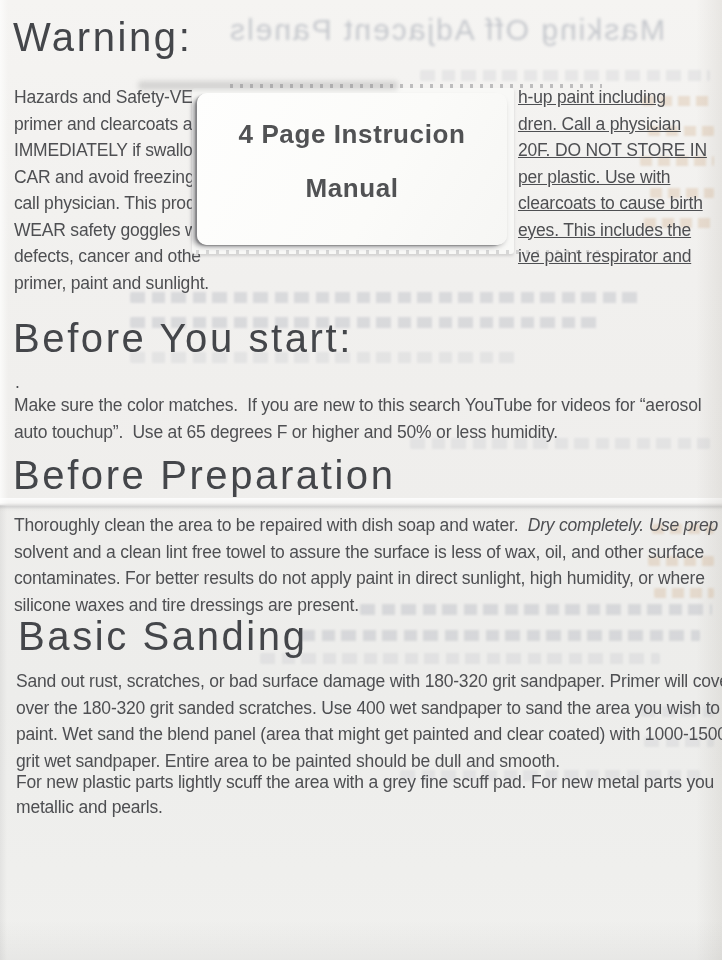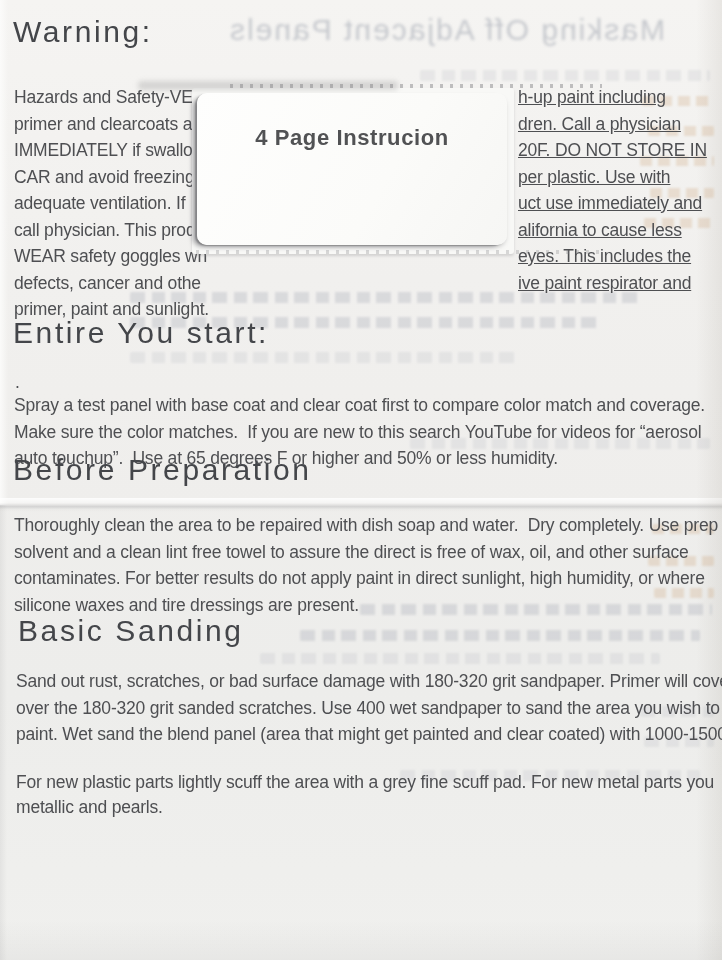--- a/index.html
+++ b/index.html
@@ -28,44 +28,44 @@
     transform:scaleX(-1);font-size:30px;letter-spacing:2px;font-weight:400;
     color:rgba(152,158,170,.50);filter:blur(1.4px);white-space:pre;
   }
   .ghost{position:absolute;height:11px;z-index:1;border-radius:2px;filter:blur(1.3px);
     background:repeating-linear-gradient(90deg,rgba(150,156,170,.26) 0 15px,rgba(150,156,170,0) 15px 22px,rgba(150,156,170,.26) 22px 35px,rgba(150,156,170,0) 35px 41px);}
   .ghost.faint{opacity:.55;}
   .ghostw{position:absolute;height:10px;z-index:1;border-radius:2px;filter:blur(1.2px);
     background:repeating-linear-gradient(90deg,rgba(198,148,96,.22) 0 12px,rgba(198,148,96,0) 12px 18px,rgba(198,148,96,.22) 18px 30px,rgba(198,148,96,0) 30px 36px);}
 
   
-  .h1{position:absolute;z-index:2;font-size:30px;font-weight:400;letter-spacing:2.6px;
+  .h1{position:absolute;z-index:2;font-size:40px;font-weight:400;letter-spacing:2.6px;
       color:#44464a;white-space:pre;}
   .para{position:absolute;z-index:2;font-size:17.5px;letter-spacing:-0.2px;}
   .tl{white-space:pre;height:26.5px;line-height:26.5px;position:relative;}
   .tl-sm{white-space:pre;height:25px;line-height:25px;position:relative;}
   .wr{position:absolute;left:504px;top:0;white-space:pre;text-decoration:underline;}
   .stray{position:absolute;z-index:2;font-size:17.5px;}
-  .ital{text-align:right;}
+  .ital{font-style:italic;text-align:right;}
 
   
   .sticker-liner{position:absolute;left:192px;top:88px;width:322px;height:166px;z-index:5;
     background:#f8f8f6;border-radius:3px;box-shadow:0 2px 3px rgba(130,130,132,.28);}
   .perf{position:absolute;z-index:6;height:4px;filter:blur(.4px);
     background:repeating-linear-gradient(90deg,rgba(125,125,128,.45) 0 3px,rgba(125,125,128,0) 3px 10px);}
   .perf-top{left:230px;top:84px;width:372px;}
   .perf-bottom{left:196px;top:250px;width:408px;opacity:.6;}
   .tear-smudge{position:absolute;left:138px;top:81px;width:260px;height:9px;z-index:6;
     background:rgba(148,148,150,.32);filter:blur(2.5px);border-radius:4px;}
   .label{position:absolute;left:197px;top:93px;width:310px;height:152px;z-index:7;
     background:linear-gradient(120deg,#fefefd 0%,#fbfbf9 60%,#f6f6f4 100%);
     border-radius:10px;
     box-shadow:-6px 3px 5px -2px rgba(70,70,76,.5), -2px 1px 1px rgba(60,60,66,.28), 0 3px 4px -1px rgba(120,120,122,.3);}
   .label-line{position:absolute;left:0;width:310px;text-align:center;z-index:8;
-    font-size:22px;font-weight:bold;letter-spacing:.6px;color:#515254;white-space:pre;margin-top:6px;}
+    font-size:26px;font-weight:bold;letter-spacing:.6px;color:#515254;white-space:pre;}
   .label-line1{top:26px;}
   .label-line2{top:80px;}
 </style>
 </head>
 <body>
 
 <div class="page">
 
   <div class="sheet-top"></div>
   <div class="edge-left-top"></div>
@@ -91,62 +91,62 @@
   <div class="ghost faint" style="left:644px;top:736px;width:70px;"></div>
   <div class="ghost faint" style="left:400px;top:770px;width:300px;"></div>
 
   <div class="h1" style="left:13px;top:15px;">Warning:</div>
 
   <div class="para" style="left:14px;top:84px;width:700px;">
     <div class="tl"><span>Hazards and Safety-VER</span><span class="wr">h-up paint including</span></div>
     <div class="tl"><span>primer and clearcoats a</span><span class="wr">dren. Call a physician</span></div>
     <div class="tl"><span>IMMEDIATELY if swallow</span><span class="wr">20F. DO NOT STORE IN</span></div>
     <div class="tl"><span>CAR and avoid freezing.</span><span class="wr">per plastic. Use with</span></div>
-    <div class="tl"><span>adequate ventilation. If</span><span class="wr">uct use immediately and</span></div>
-    <div class="tl"><span>call physician. This produ</span><span class="wr">alifornia to cause less</span></div>
+    <div class="tl"><span>call physician. This produ</span><span class="wr">clearcoats to cause birth</span></div>
     <div class="tl"><span>WEAR safety goggles wh</span><span class="wr">eyes. This includes the</span></div>
     <div class="tl"><span>defects, cancer and othe</span><span class="wr">ive paint respirator and</span></div>
     <div class="tl"><span>primer, paint and sunlight.</span><span class="wr"></span></div>
   </div>
 
   <div class="sticker-liner"></div>
   <div class="tear-smudge"></div>
   <div class="perf perf-top"></div>
   <div class="perf perf-bottom"></div>
   <div class="label">
     <div class="label-line label-line1">4 Page Instrucion</div>
+    <div class="label-line label-line2">Manual</div>
   </div>
 
-  <div class="h1" style="left:13px;top:316px;">Entire You start:</div>
+  <div class="h1" style="left:13px;top:316px;">Before You start:</div>
   <div class="stray" style="left:15px;top:372px;">.</div>
 
   <div class="para" style="left:14px;top:392px;width:700px;">
-    <div class="tl">Spray a test panel with base coat and clear coat first to compare color match and coverage.</div>
     <div class="tl">Make sure the color matches.  If you are new to this search YouTube for videos for “aerosol</div>
     <div class="tl">auto touchup”.  Use at 65 degrees F or higher and 50% or less humidity.</div>
   </div>
 
   <div class="h1" style="left:13px;top:453px;">Before Preparation</div>
 
   <div class="sheet-edge"></div>
   <div class="edge-left-bottom"></div>
 
   <div class="para" style="left:14px;top:512px;width:704px;">
     <div class="tl"><span>Thoroughly clean the area to be repaired with dish soap and water.  </span><span class="ital">Dry completely. Use prep</span></div>
-    <div class="tl">solvent and a clean lint free towel to assure the direct is free of wax, oil, and other surface</div>
+    <div class="tl">solvent and a clean lint free towel to assure the surface is less of wax, oil, and other surface</div>
     <div class="tl">contaminates. For better results do not apply paint in direct sunlight, high humidity, or where</div>
     <div class="tl">silicone waxes and tire dressings are present.</div>
   </div>
 
   <div class="h1" style="left:18px;top:614px;">Basic Sanding</div>
 
   <div class="para" style="left:16px;top:668px;width:704px;">
     <div class="tl">Sand out rust, scratches, or bad surface damage with 180-320 grit sandpaper. Primer will cover</div>
     <div class="tl">over the 180-320 grit sanded scratches. Use 400 wet sandpaper to sand the area you wish to</div>
     <div class="tl">paint. Wet sand the blend panel (area that might get painted and clear coated) with 1000-1500</div>
+    <div class="tl">grit wet sandpaper. Entire area to be painted should be dull and smooth.</div>
   </div>
 
   <div class="para" style="left:16px;top:770px;width:704px;">
     <div class="tl-sm">For new plastic parts lightly scuff the area with a grey fine scuff pad. For new metal parts you</div>
     <div class="tl-sm">metallic and pearls.</div>
   </div>
 
   <div class="vignette-right"></div>
   <div class="vignette-bottom"></div>
 </div>

